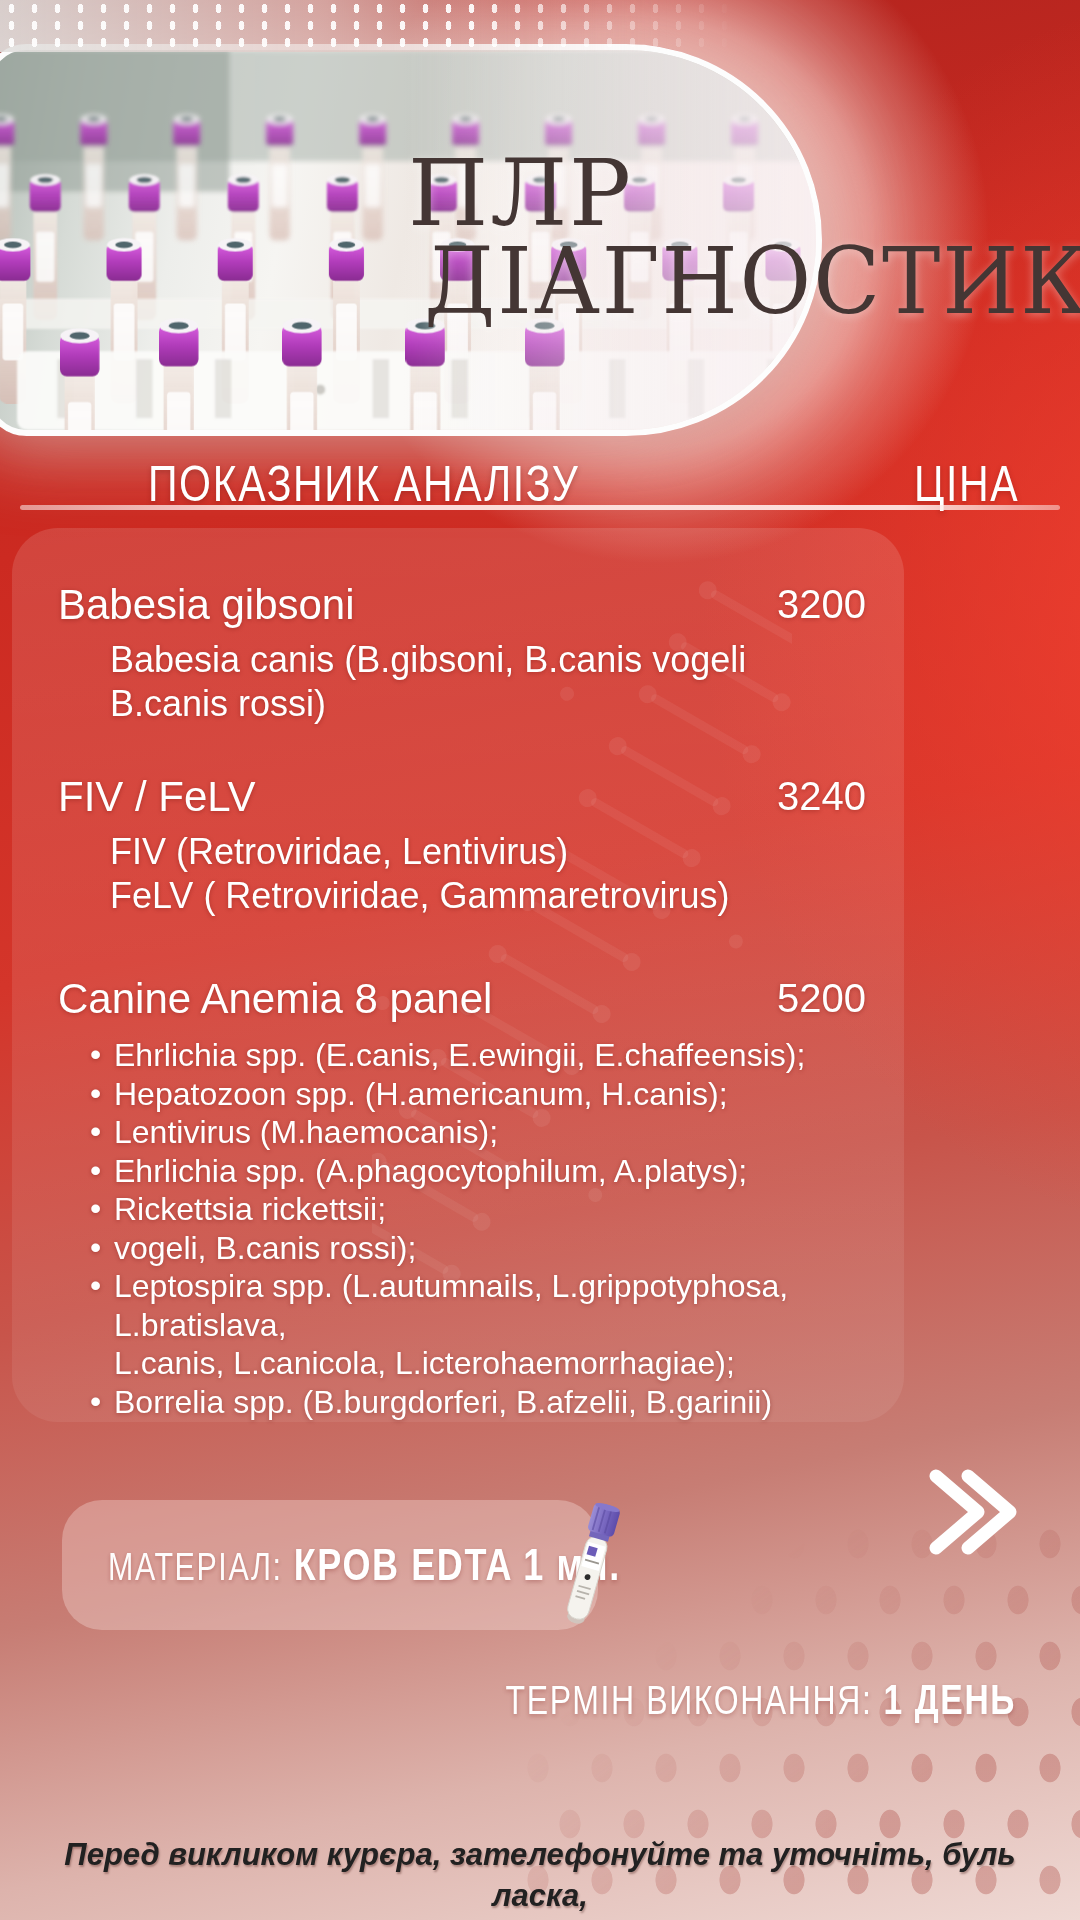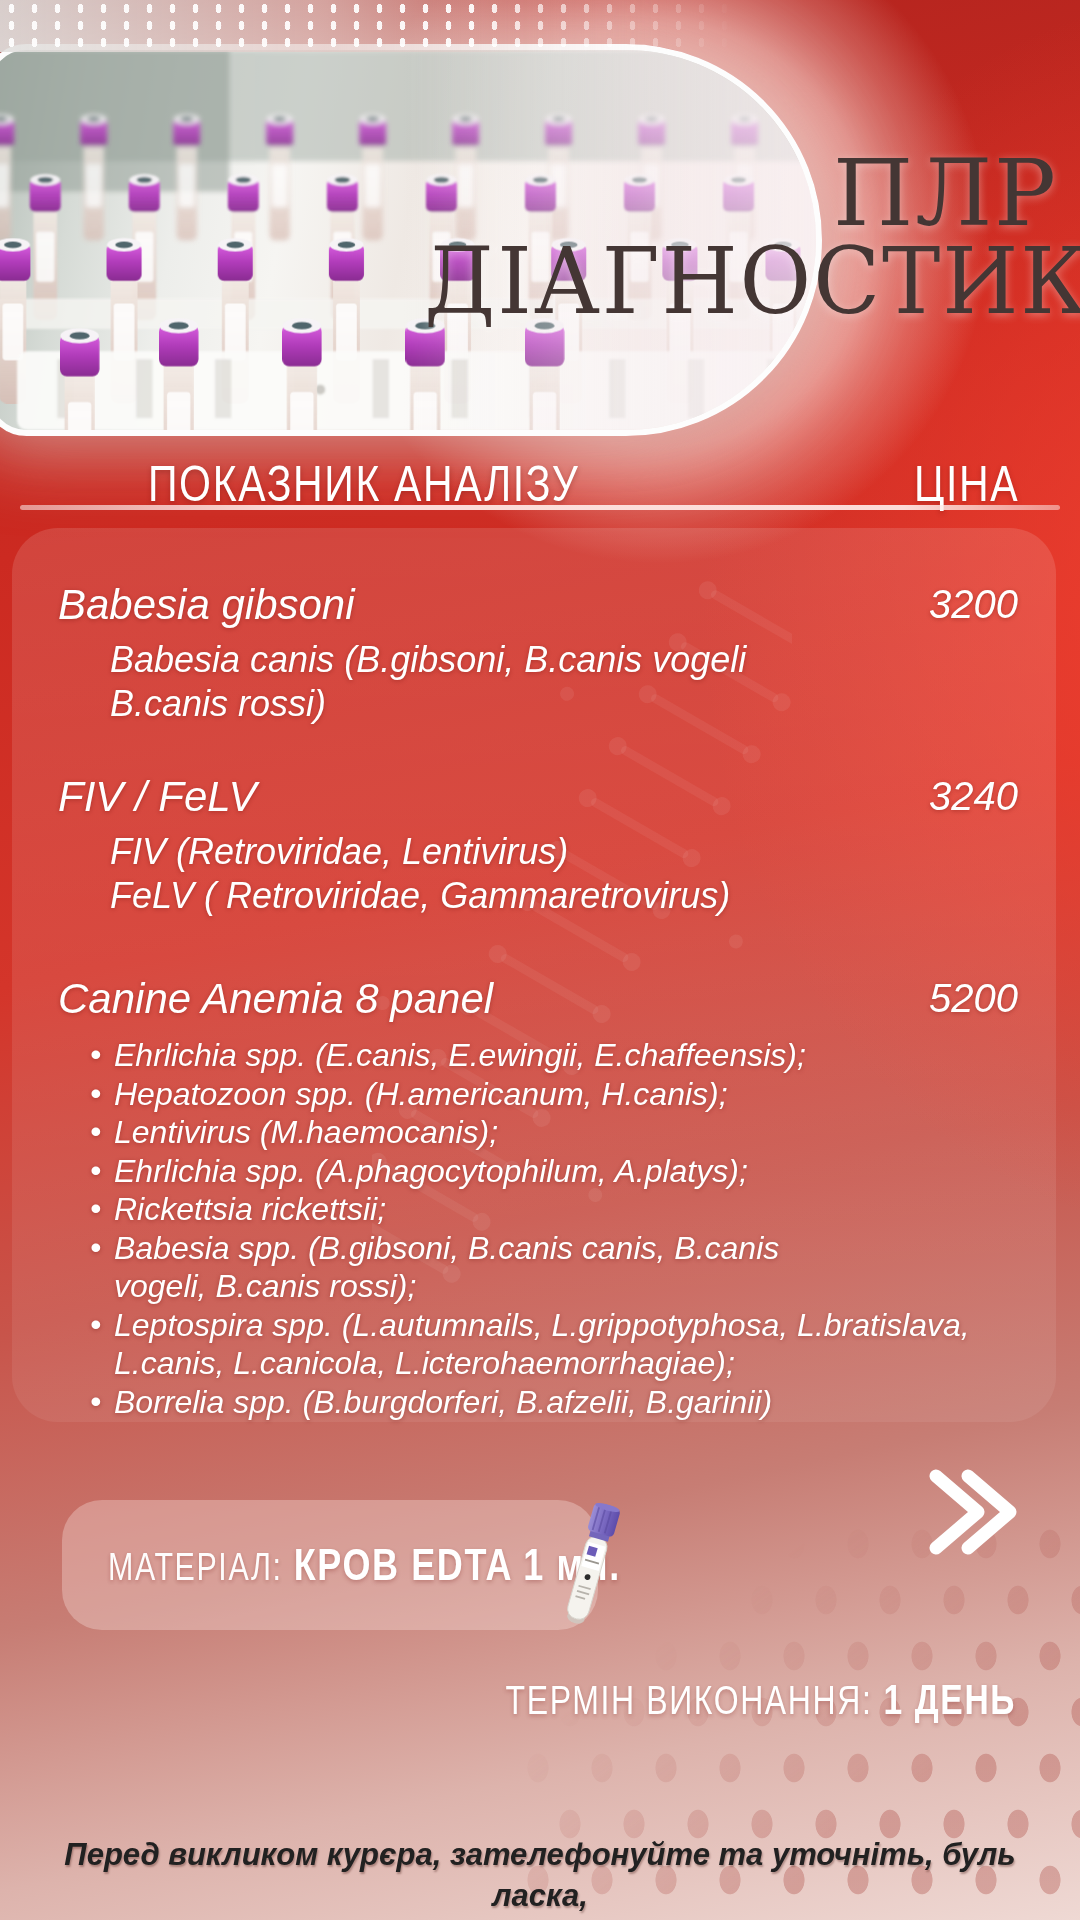--- a/index.html
+++ b/index.html
@@ -19,36 +19,36 @@
     background-size:23px 17px,100% 100%;
     -webkit-mask-image:linear-gradient(to right,#000 0%,#000 44%,rgba(0,0,0,0) 68%);
     mask-image:linear-gradient(to right,#000 0%,#000 44%,rgba(0,0,0,0) 68%);}
 
   .photo-card{position:absolute;left:-16px;top:44px;width:838px;height:392px;z-index:3;box-sizing:border-box;
     border:6px solid #fdfdfd;border-radius:52px 240px 240px 52px;overflow:hidden;
     background:linear-gradient(100deg,#b3bdb6 0%,#d6dbd6 12%,#edeeeb 24%,#f6f5f2 36%,#efe9e4 50%,#f8f4f0 64%,#f4eae7 78%,#f7edeb 100%);
     box-shadow:0 0 70px 18px rgba(250,225,218,.55), 0 14px 40px rgba(120,25,18,.25);}
   .tubes{position:absolute;left:0;top:0;width:100%;height:100%;}
 
-  .page-title{position:absolute;left:408px;top:150px;width:650px;z-index:4;text-align:right;
+  .page-title{position:absolute;left:408px;top:150px;width:650px;z-index:4;text-align:left;
     font-family:"DejaVu Serif","Liberation Serif",serif;color:#443634;
     font-size:92px;line-height:88px;letter-spacing:2px;
     text-shadow:0 2px 10px rgba(255,255,255,.4);}
   .title-line2{transform:scaleX(.95);transform-origin:center;}
 
   .thead{position:absolute;left:148px;right:61px;top:458px;z-index:4;display:flex;justify-content:space-between;
     align-items:center;color:#fff;font-size:50px;line-height:52px;letter-spacing:2px;white-space:nowrap;
     text-shadow:0 2px 6px rgba(110,18,12,.35);}
   .th-name{display:inline-block;transform:scaleX(.82);transform-origin:0 50%;}
   .th-price{display:inline-block;transform:scaleX(.82);transform-origin:100% 50%;}
   .thead-line{position:absolute;left:20px;right:20px;top:505px;height:5px;z-index:4;border-radius:3px;
     background:linear-gradient(to right, rgba(255,255,255,.5), rgba(255,233,230,.92) 25%, rgba(255,233,230,.92) 85%, rgba(255,255,255,.45));}
 
-  .panel{position:absolute;left:12px;top:528px;width:1044px;height:894px;z-index:3;border-radius:46px;
-    background:linear-gradient(180deg, rgba(255,255,255,.13), rgba(255,255,255,.07));font-style:italic;}
+  .panel{position:absolute;left:12px;top:528px;width:892px;height:894px;z-index:3;border-radius:46px;
+    background:linear-gradient(180deg, rgba(255,255,255,.13), rgba(255,255,255,.07));}
   .dna{position:absolute;left:360px;top:10px;width:420px;height:860px;pointer-events:none;}
   .panel-content{position:relative;padding:52px 38px 0 46px;color:#fff;
     text-shadow:0 1px 4px rgba(110,18,12,.4);}
   .service{margin-bottom:46px;}
   .service.s2{margin-bottom:56px;}
   .service:last-child{margin-bottom:0;}
   .row{display:flex;justify-content:space-between;align-items:flex-start;}
   .name{font-size:42px;line-height:50px;}
   .price{font-size:40px;line-height:48px;}
   .details{margin:8px 0 0 52px;font-size:36px;line-height:44px;}
@@ -281,21 +281,20 @@
           <li>
               <div>Lentivirus (M.haemocanis);</div>
             </li>
           <li>
               <div>Ehrlichia spp. (A.phagocytophilum, A.platys);</div>
             </li>
           <li>
               <div>Rickettsia rickettsii;</div>
             </li>
           <li>
-            <div>Babesia spp. (B.gibsoni, B.canis canis, B.canis</div>
             <div>vogeli, B.canis rossi);</div>
           </li>
           <li>
             <div>Leptospira spp. (L.autumnails, L.grippotyphosa, L.bratislava,</div>
             <div>L.canis, L.canicola, L.icterohaemorrhagiae);</div>
           </li>
           <li>
               <div>Borrelia spp. (B.burgdorferi, B.afzelii, B.garinii)</div>
             </li>
         </ul>

